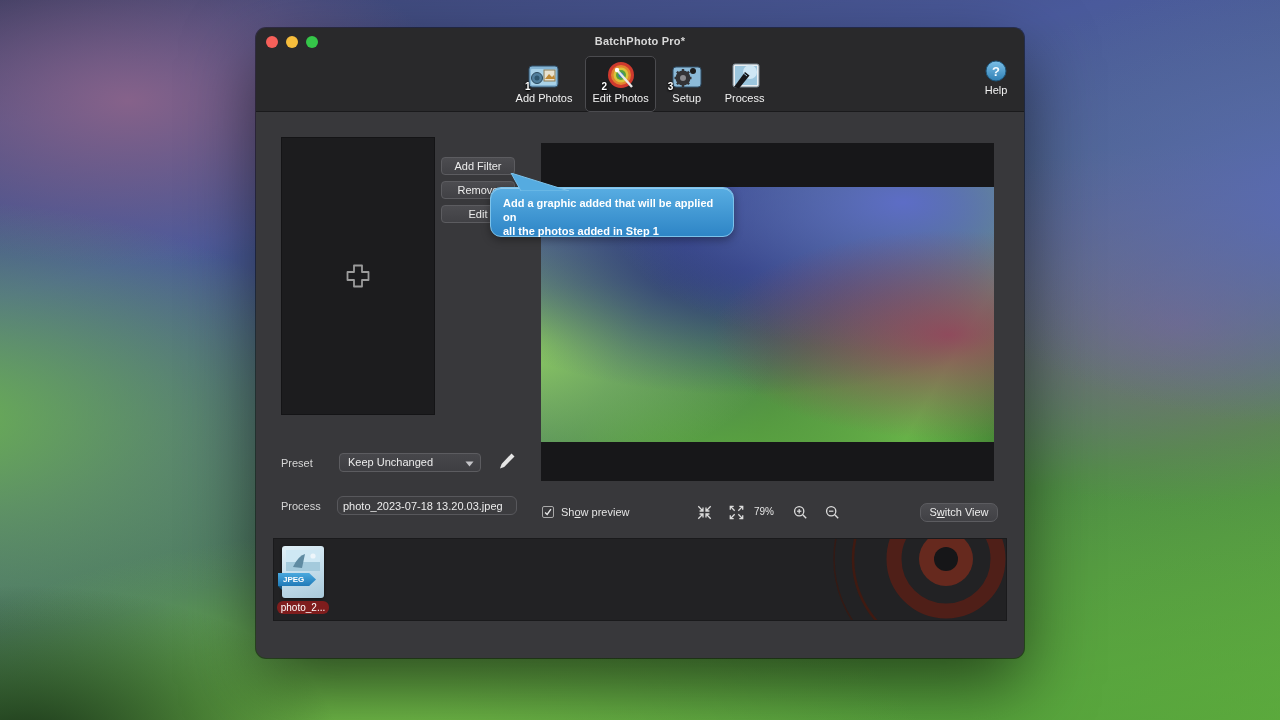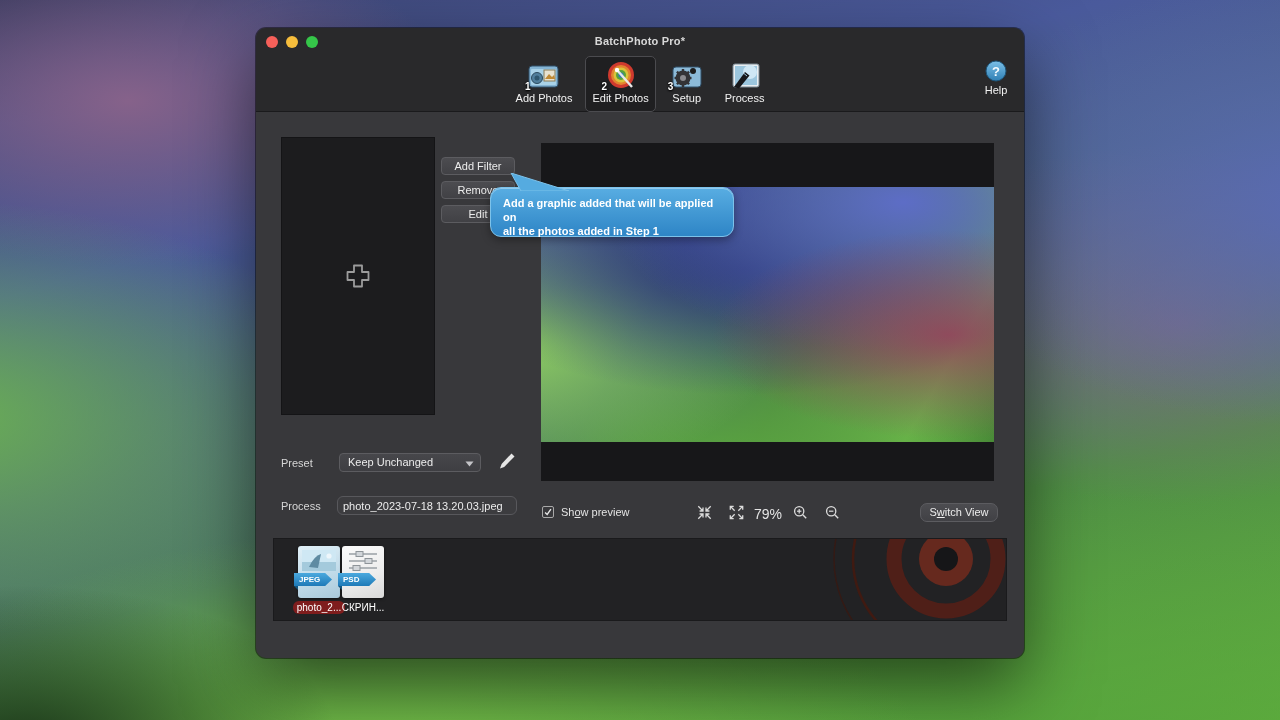--- a/index.html
+++ b/index.html
@@ -69,30 +69,30 @@
   .dropdown .chev { position:absolute; right:6px; top:7px; }
   .pencil-btn { position:absolute; left:240px; top:424px; width:22px; height:20px; background:none; border:none; }
   .text-field { position:absolute; left:81px; top:468px; width:180px; height:19px; background:#3c3c3f;
     border:1px solid #58585c; border-radius:6px; color:#ececec; font-size:11px; padding:0 5px; font-family:inherit; }
   .checkbox { position:absolute; left:286px; top:478px; width:12px; height:12px; border:1px solid #a8a8a8;
     border-radius:2px; background:transparent; display:flex; align-items:center; justify-content:center; }
   .show-prev-label { position:absolute; left:305px; top:478px; font-size:11px; color:#e4e4e4; }
   .accel { text-decoration:underline; }
   .icon-btn { position:absolute; top:477px; width:16px; height:16px; background:none; border:none; padding:0; }
   .ib-fit{ left:440px; } .ib-expand{ left:472px; } .ib-zin{ left:536px; } .ib-zout{ left:568px; }
-  .zoom-level { position:absolute; left:498px; top:478px; font-size:14px; color:#e4e4e4; }
+  .zoom-level { position:absolute; left:498px; top:478px; font-size:10px; color:#e4e4e4; }
   .btn-switch { position:absolute; left:664px; top:475px; width:78px; height:19px; border-radius:7px;
     background:linear-gradient(#4c4c50,#414145); border:1px solid #5c5c60; color:#ececec; font-size:11px;
     font-family:inherit; line-height:17px; text-align:center; }
 
   .filmstrip { position:absolute; left:17px; top:510px; width:734px; height:83px; background:#222224;
     border:1px solid #1a1a1c; overflow:hidden; }
   .bullseye { position:absolute; left:520px; top:-12px; }
   .thumb { position:absolute; top:7px; width:58px; display:flex; flex-direction:column; align-items:center; }
-  .thumb-1{ left:16px;justify-content:center; } .thumb-2{ left:60px; }
+  .thumb-1{ left:0;justify-content:center; } .thumb-2{ left:60px; }
   .file-icon { position:relative; width:42px; height:52px; border-radius:3px; box-shadow:0 1px 3px rgba(0,0,0,.5); }
   .file-jpeg { background:linear-gradient(160deg,#e2f1f8 0%,#c2dcea 55%,#a9c9da 100%); }
   .file-psd  { background:linear-gradient(160deg,#fbfbfb 0%,#ececec 60%,#d9d9d9 100%); }
   .file-art { position:absolute; left:4px; top:4px; }
   .ribbon { position:absolute; left:-4px; top:27px; width:38px; height:13px; font-size:8px; font-weight:bold;
     color:#fff; line-height:13px; padding-left:5px;
     background:linear-gradient(#4aa9de,#1f7ab8);
     clip-path:polygon(0 0, 82% 0, 100% 50%, 82% 100%, 0 100%); }
   .ribbon-fold { position:absolute; left:-4px; top:40px; width:0; height:0;
     border-top:4px solid #12557f; border-left:4px solid transparent; }
@@ -300,34 +300,15 @@
           <rect y="12" width="34" height="9" fill="#a4cadc"></rect>
           <path d="M7 17 q5 -11 12 -13 l-3 14 z" fill="#5f8ba2"></path>
           <circle cx="27" cy="6" r="2.6" fill="#eef6fb"></circle>
         </svg>
         <span class="ribbon">JPEG</span>
         <span class="ribbon-fold"></span>
       </div>
       <span class="thumb-name selected">photo_2...</span>
     </div>
 
-    <div class="thumb thumb-2">
-      <div class="file-icon file-psd">
-        <svg class="file-art" width="34" height="22" viewBox="0 0 34 22">
-          <g stroke="#9aa0a6" stroke-width="1.4">
-            <line x1="3" y1="4" x2="31" y2="4"></line>
-            <line x1="3" y1="11" x2="31" y2="11"></line>
-            <line x1="3" y1="18" x2="31" y2="18"></line>
-          </g>
-          <g fill="#d2d6da" stroke="#8e9499" stroke-width="1">
-            <rect x="10" y="1.5" width="7" height="5"></rect>
-            <rect x="19" y="8.5" width="7" height="5"></rect>
-            <rect x="7" y="15.5" width="7" height="5"></rect>
-          </g>
-        </svg>
-        <span class="ribbon">PSD</span>
-        <span class="ribbon-fold"></span>
-      </div>
-      <span class="thumb-name">СКРИН...</span>
-    </div>
   </div>
 
 </div>
 
 </body></html>

